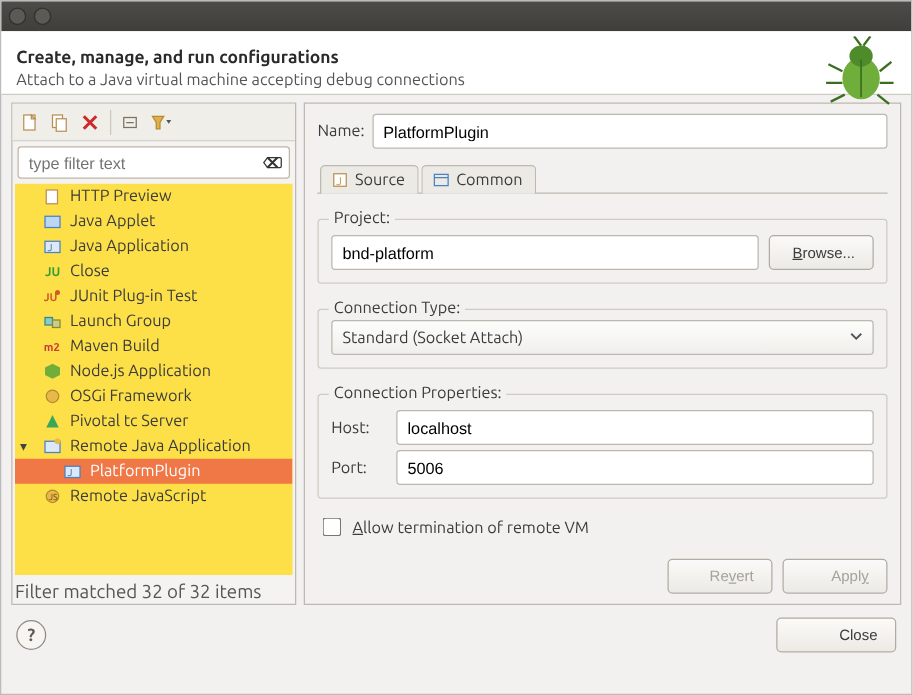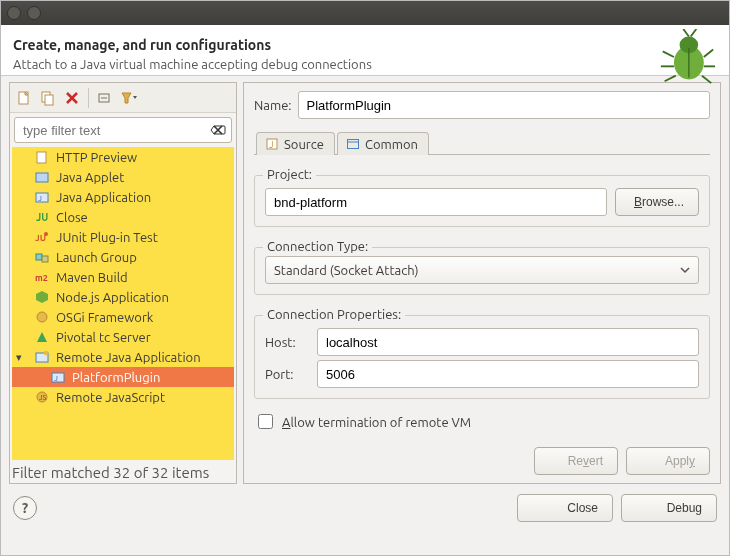--- a/index.html
+++ b/index.html
@@ -429,15 +429,14 @@
       <button class="btn disabled">Re<span style="text-decoration:underline">v</span>ert</button>
       <button class="btn disabled">Appl<span style="text-decoration:underline">y</span></button>
     </div>
   </div>
 </div>
 
 <div class="footer">
   <div class="help">?</div>
   <div class="btns">
     <button class="btn" style="min-width:96px">Close</button>
-    <button class="btn" style="min-width:96px">Debug</button>
   </div>
 </div>
 
 </body></html>

